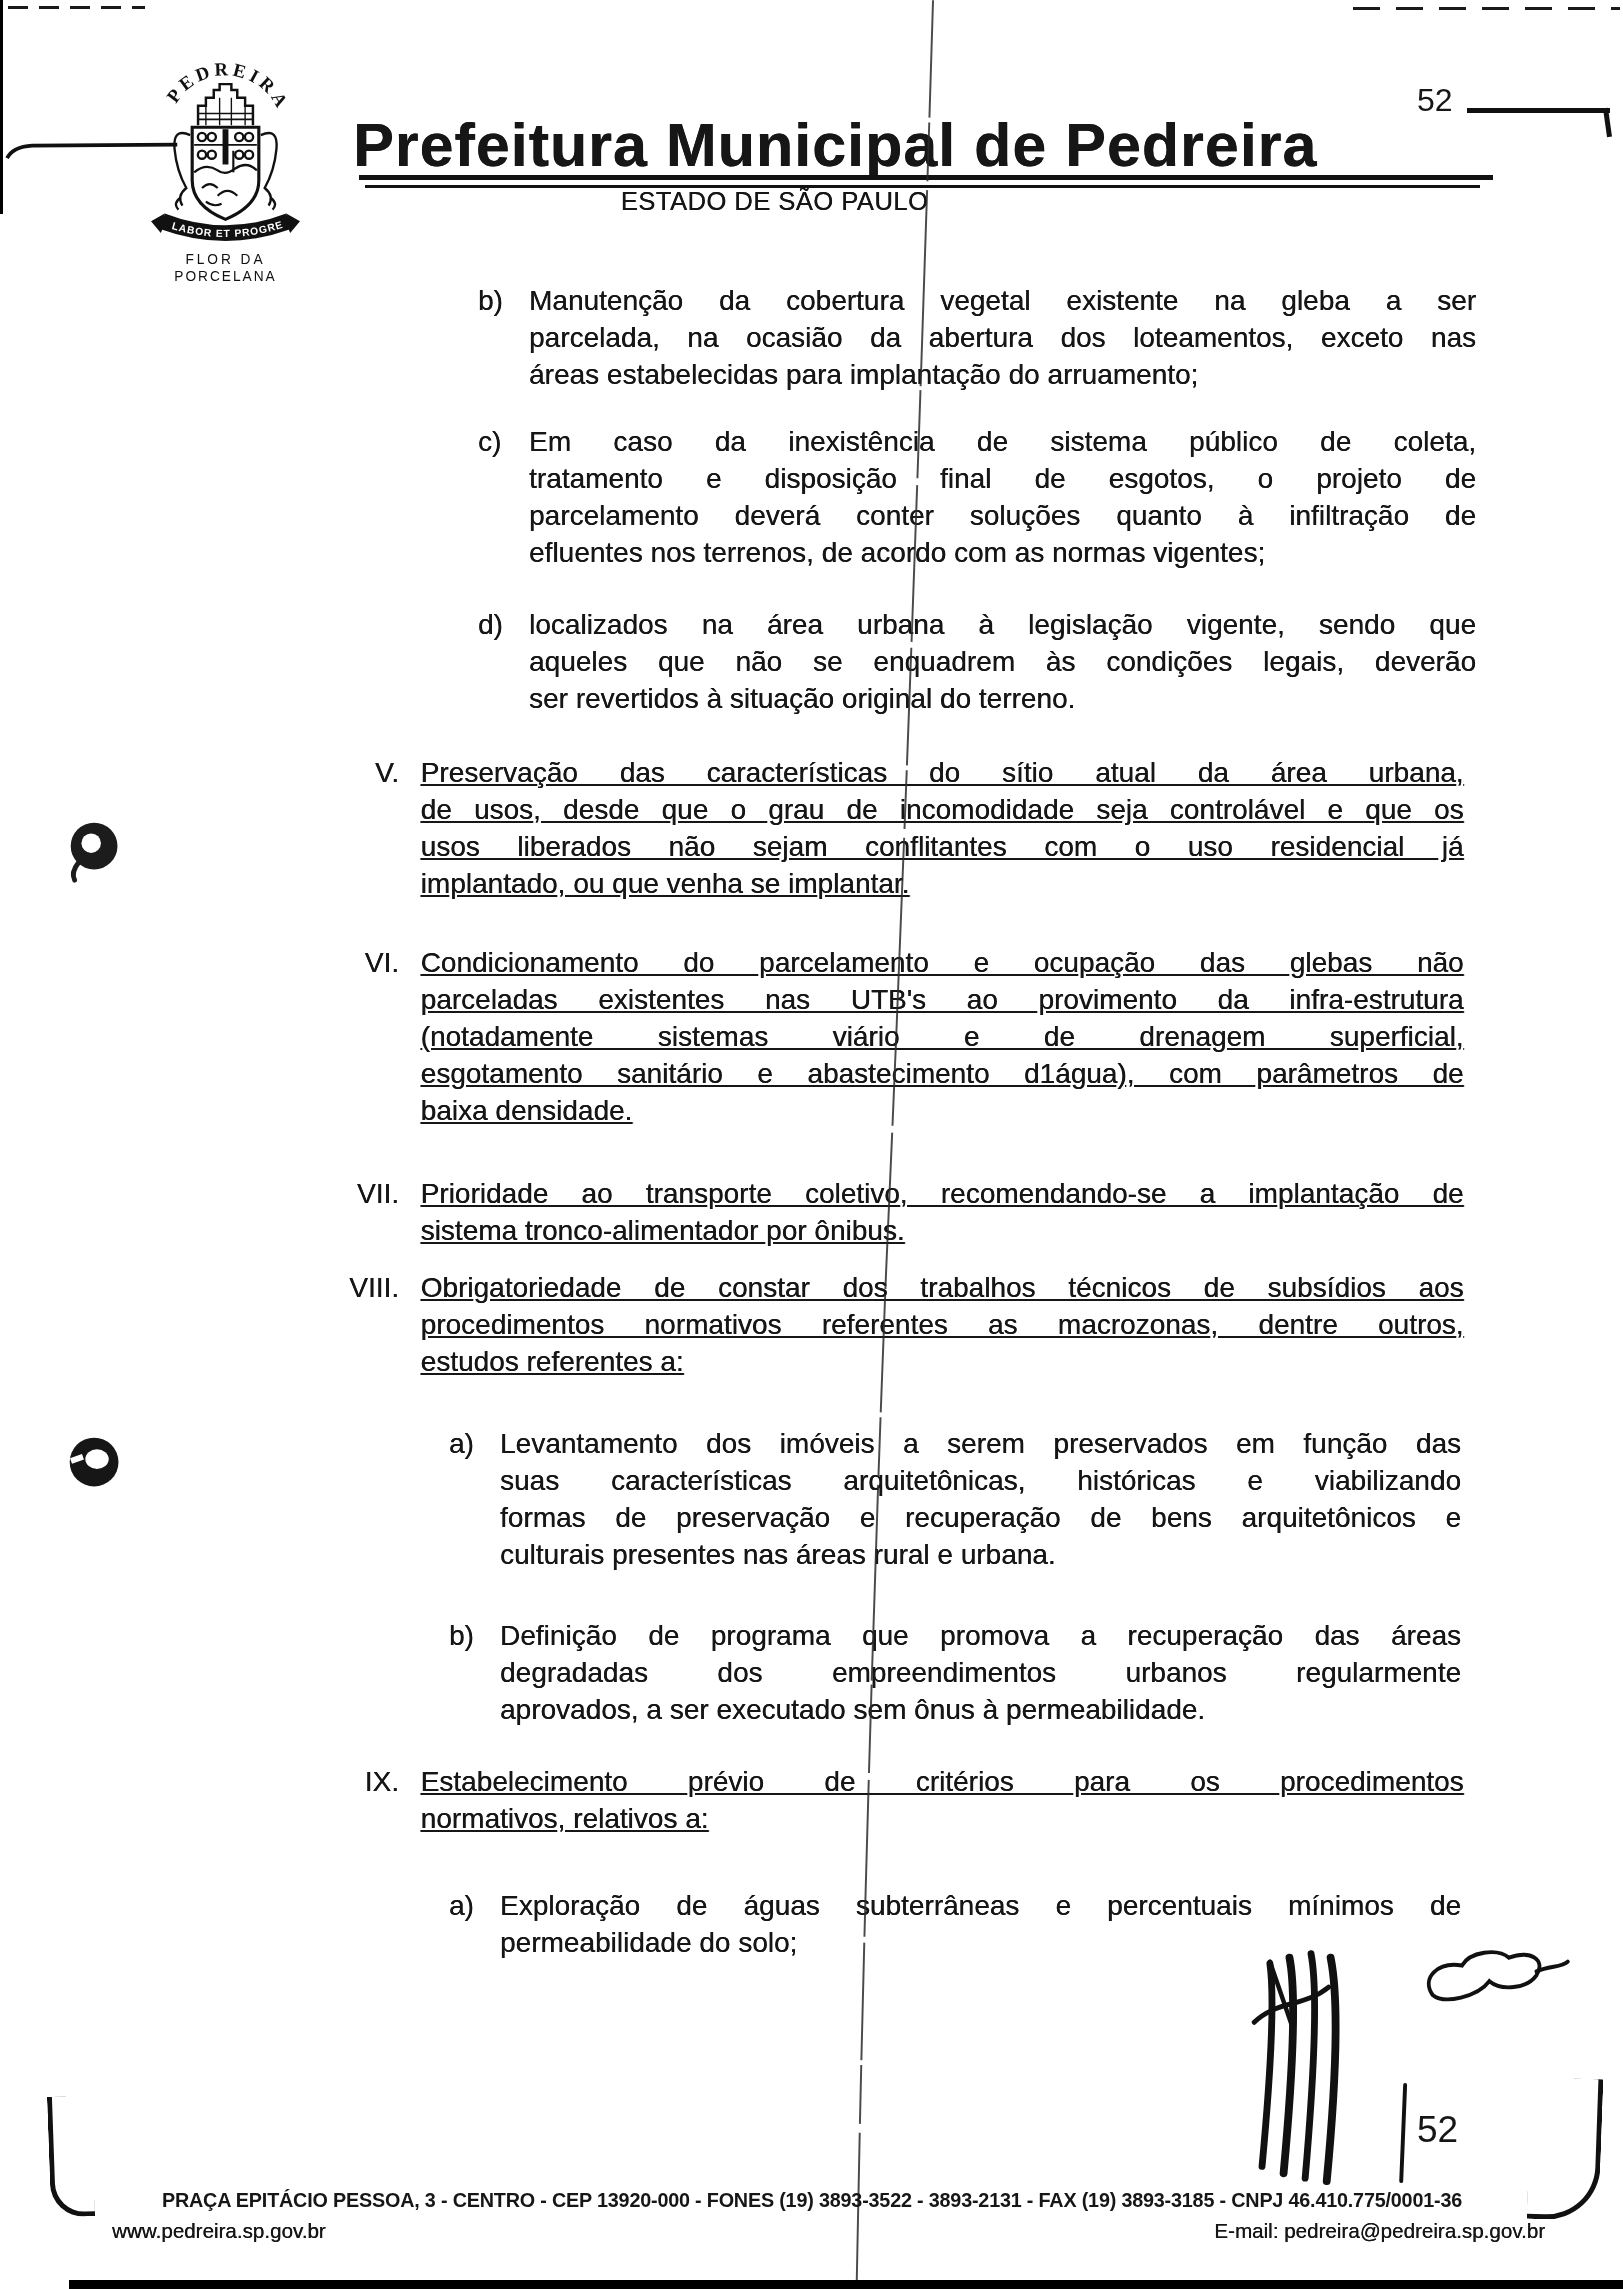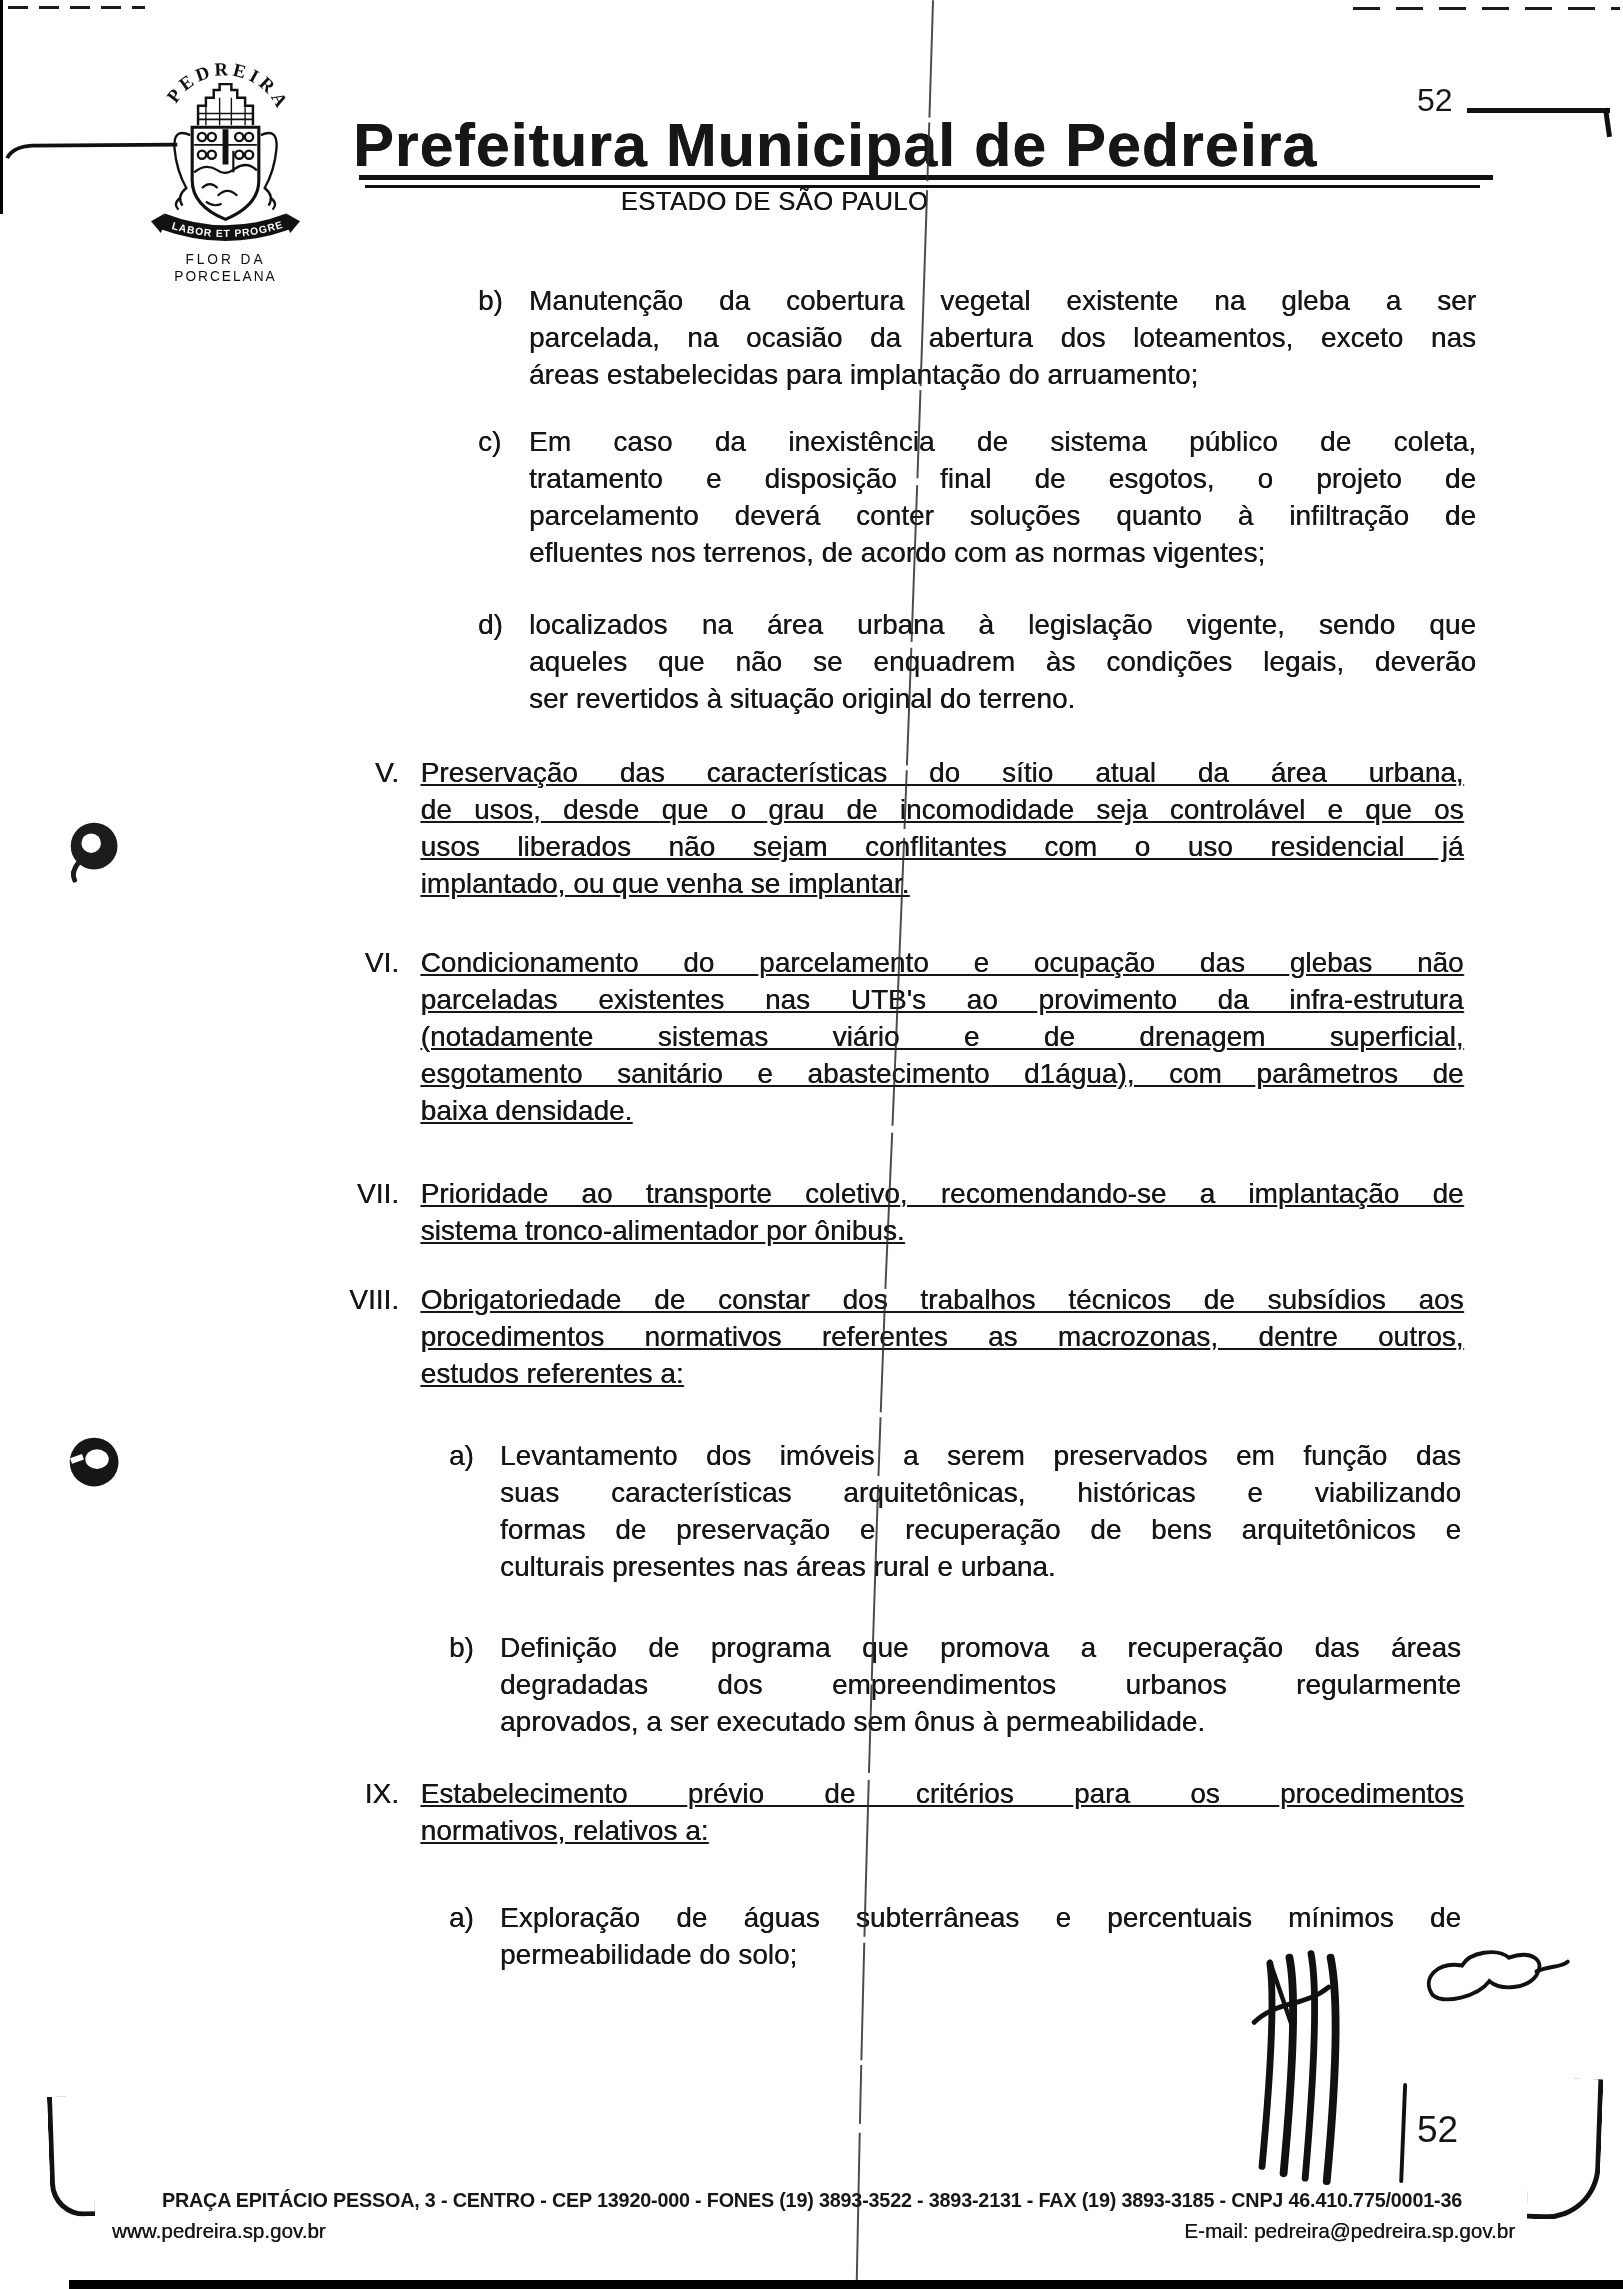--- a/index.html
+++ b/index.html
@@ -35,21 +35,21 @@
   .lv2 .txt{width:961px;}
   .ln{text-align:justify;}
   .ln.j{text-align-last:justify;}
   
   .footer-line1{
     left:69px;top:2188px;width:1486px;text-align:center;font-size:20.6px;
     font-weight:bold;letter-spacing:-0.2px;transform:scaleX(0.96);
     white-space:nowrap;
   }
   .footer-site{left:112px;top:2219px;font-size:20.6px;text-shadow:0.3px 0 0 currentColor;}
-  .footer-mail{left:882px;top:2219px;width:633px;text-align:right;font-size:20.6px;text-shadow:0.3px 0 0 currentColor;}
+  .footer-mail{left:912px;top:2219px;width:633px;text-align:right;font-size:20.6px;text-shadow:0.3px 0 0 currentColor;}
   .bottom-bar{left:69px;top:2280px;width:1555px;height:9.8px;background:#000;}
   
   .dash-tl{left:7.8px;top:5.9px;width:137px;height:2.9px;
     background:repeating-linear-gradient(90deg,#1a1a1a 0 19.6px,transparent 19.6px 31px);}
   .dash-tr{left:1353px;top:6.9px;width:267px;height:2.9px;
     background:repeating-linear-gradient(90deg,#1a1a1a 0 27.4px,transparent 27.4px 43px);}
   .edge-sliver{left:0;top:0;width:2.9px;height:214px;background:#000;}
   .frame-tr-line{left:1467px;top:108px;width:143px;height:4.9px;background:#111;}
   .frame-tr-hook{left:1605px;top:108px;width:4.9px;height:29px;background:#111;transform:rotate(-8deg);}
   .corner-bl{left:49px;top:2096px;width:39px;height:116px;
@@ -176,21 +176,21 @@
       <div class="marker">VI.</div>
       <div class="txt">
         <div class="ln j">Condicionamento do parcelamento e ocupação das glebas não</div>
         <div class="ln j">parceladas existentes nas UTB's ao provimento da infra-estrutura</div>
         <div class="ln j">(notadamente sistemas viário e de drenagem superficial,</div>
         <div class="ln j">esgotamento sanitário e abastecimento d1água), com parâmetros de</div>
         <div class="ln">baixa densidade.</div>
       </div>
     </div>
 
-    <div class="item lvR" style="margin-bottom:32px">
+    <div class="item lvR" style="margin-bottom:20px">
       <div class="marker">VII.</div>
       <div class="txt">
         <div class="ln j">Prioridade ao transporte coletivo, recomendando-se a implantação de</div>
         <div class="ln">sistema tronco-alimentador por ônibus.</div>
       </div>
     </div>
 
     <div class="item lvR" style="margin-bottom:45px">
       <div class="marker">VIII.</div>
       <div class="txt">

